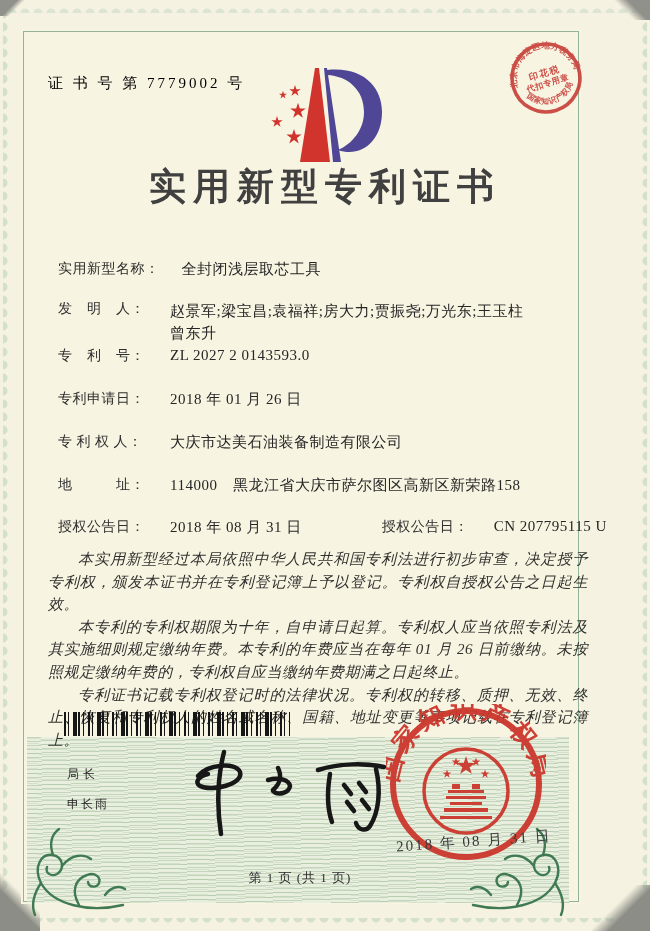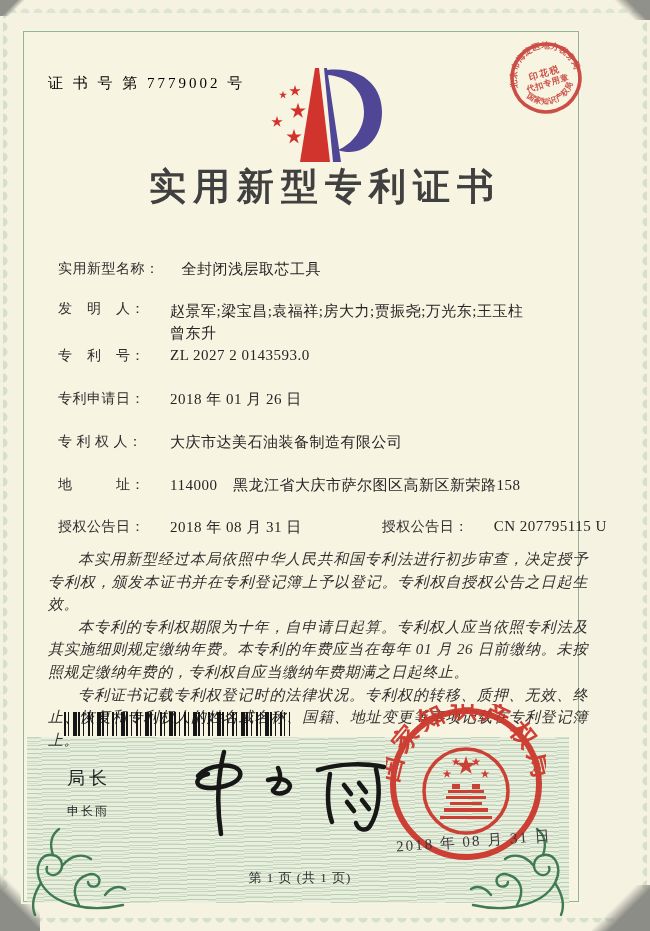--- a/index.html
+++ b/index.html
@@ -80,21 +80,21 @@
   .barcode{
     position:absolute;left:64px;top:712px;width:226px;height:24px;
     background:repeating-linear-gradient(90deg,
       #161616 0 2px,transparent 2px 4px,
       #161616 4px 5px,transparent 5px 9px,
       #161616 9px 13px,transparent 13px 14px,
       #161616 14px 16px,transparent 16px 19px,
       #161616 19px 20px,transparent 20px 24px);
   }
   .director-block{position:absolute;left:67px;top:766px;color:#1f1f1f;}
-  .director-block .role{font-size:18px;letter-spacing:4px;font-family:Liberation Mono, monospace;}
+  .director-block .role{font-size:12px;letter-spacing:4px;font-family:Liberation Mono, monospace;}
   .director-block .name{font-size:12px;letter-spacing:2px;margin-top:13px;}
   .signature{position:absolute;left:168px;top:738px;}
   .seal-main{position:absolute;left:386px;top:704px;width:160px;height:160px;opacity:.95;}
   .stamp-date{
     position:absolute;left:396px;top:832px;
     font-size:15px;color:#38383a;letter-spacing:2px;
     transform:rotate(-4deg);
   }
   .page-footer{
     position:absolute;left:170px;top:869px;width:260px;

